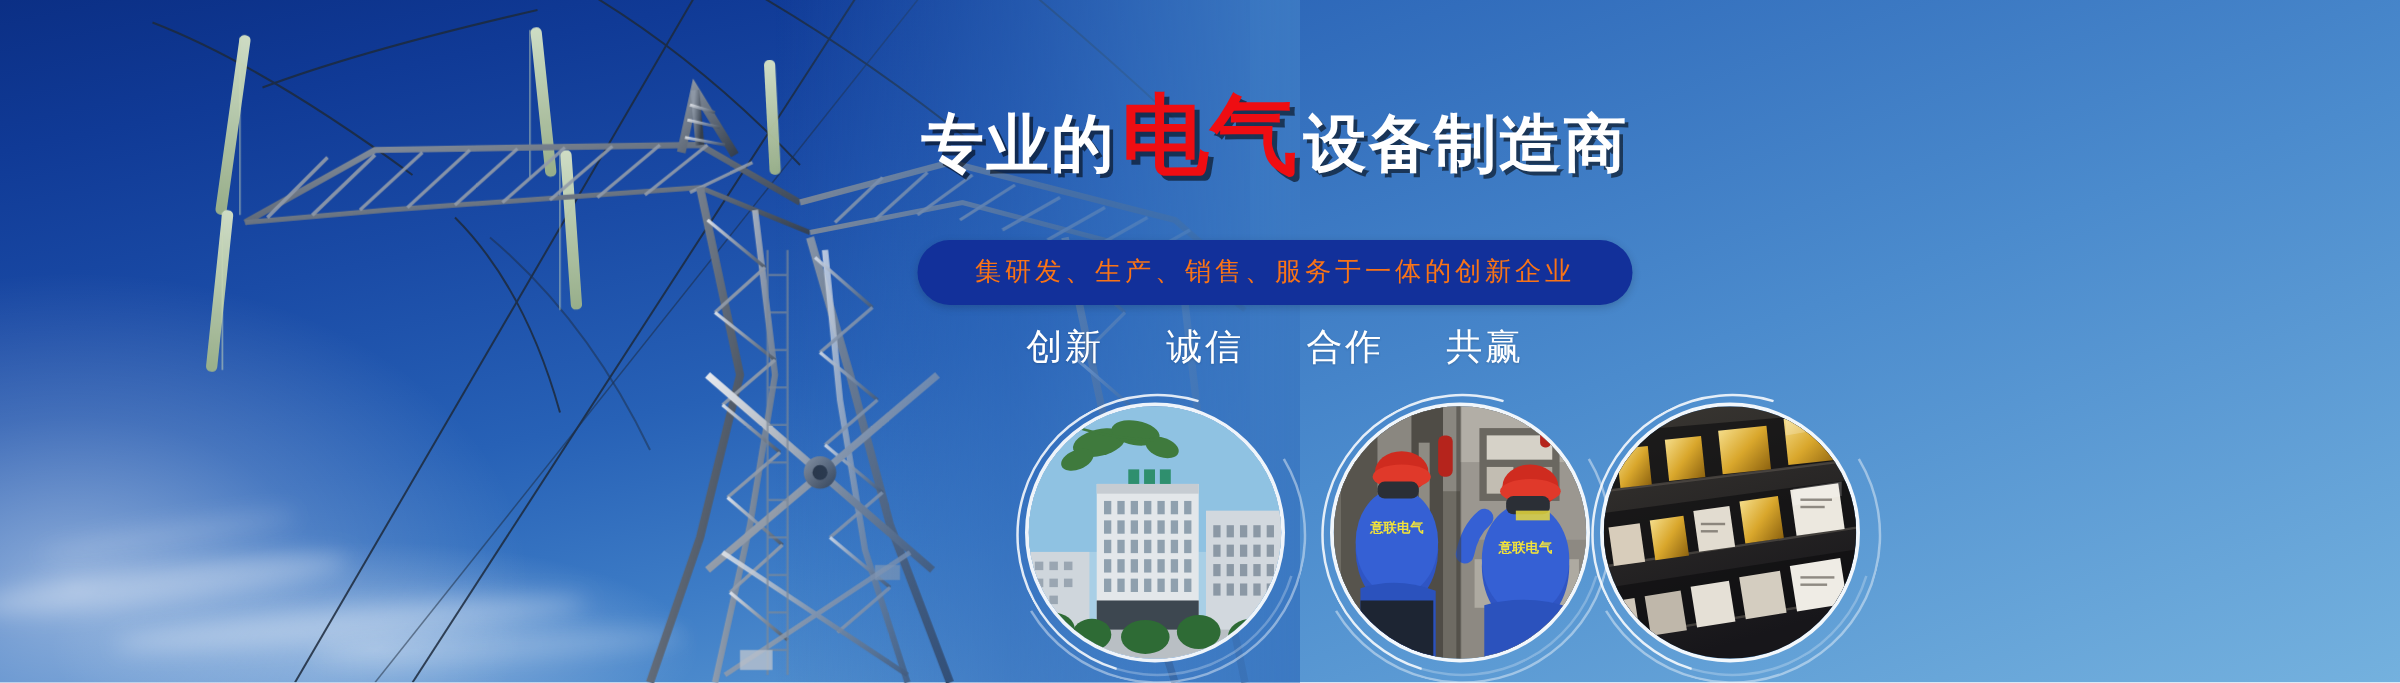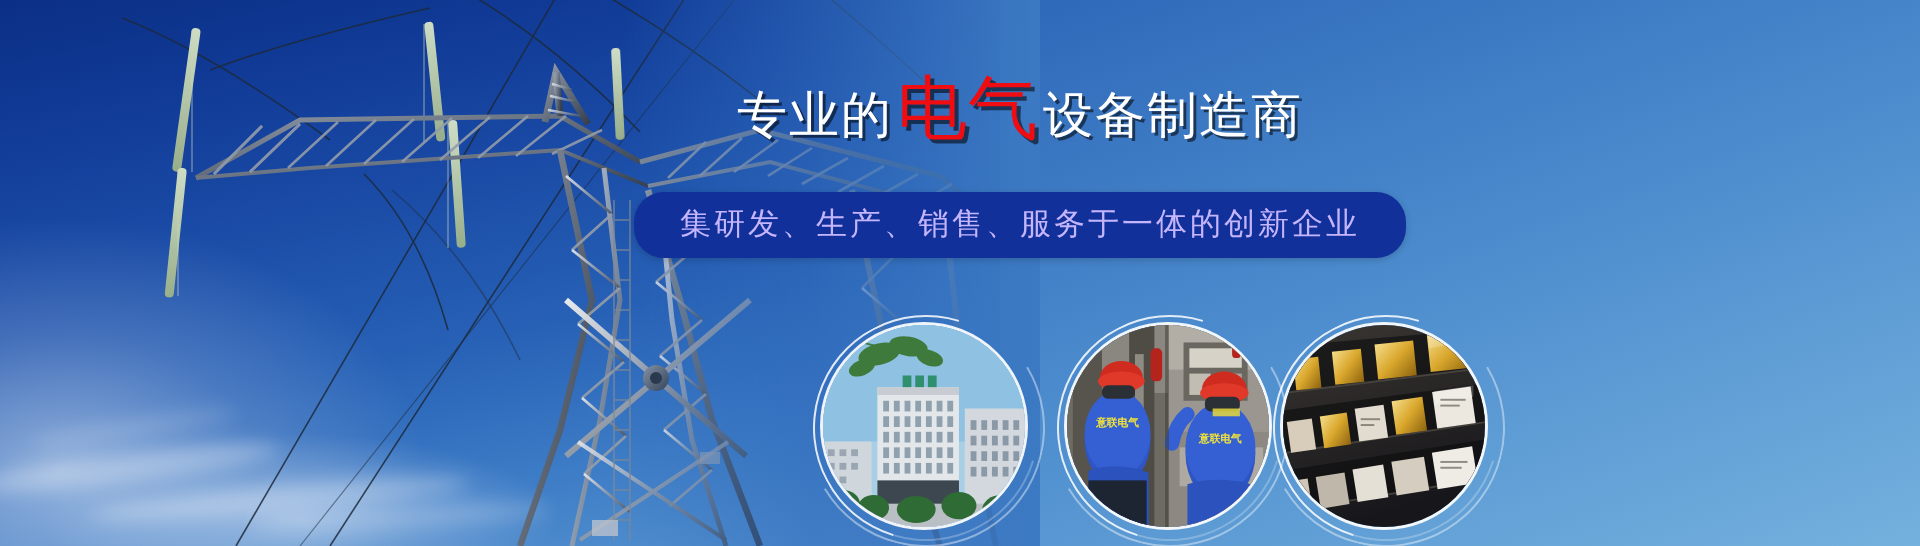--- a/index.html
+++ b/index.html
@@ -34,21 +34,21 @@
   .pylon{position:absolute;left:0;top:0;width:1000px;height:546px;}
   .pylon svg{display:block;}
 
   
   .content{position:absolute;left:0;top:0;width:1920px;height:546px;}
 
   .headline{
     position:absolute;left:1020px;top:73px;
     transform:translateX(-50%);
     white-space:nowrap;
-    font-weight:normal;
+    font-weight:bold;
     letter-spacing:2px;
     line-height:1;
   }
   .hl-w{
     font-size:50px;color:#ffffff;
     text-shadow:3px 3px 0 rgba(0,0,0,.55);
     vertical-align:baseline;
   }
   .hl-r{
     font-size:70px;color:#ef0d12;
@@ -61,21 +61,21 @@
   .pill{
     position:absolute;left:1020px;top:192px;
     transform:translateX(-50%);
     background:#12309a;
     border-radius:30px;
     padding:11px 46px 13px;
     white-space:nowrap;
     box-shadow:0 2px 7px rgba(0,0,0,.18);
   }
   .pill span{
-    font-size:31px;color:#c4b5fd;letter-spacing:3px;font-weight:normal;
+    font-size:21px;color:#f97316;letter-spacing:3px;font-weight:normal;
   }
 
   .values{
     position:absolute;left:1020px;top:258px;
     transform:translateX(-50%);
     white-space:nowrap;
   }
   .values span{
     font-size:29px;color:#ffffff;letter-spacing:2px;
     margin:0 25px;
@@ -313,20 +313,23 @@
   <div class="content">
 
     <div class="headline">
       <span class="hl-w">专业的</span><span class="hl-r">电气</span><span class="hl-w">设备制造商</span>
     </div>
 
     <div class="pill">
       <span>集研发、生产、销售、服务于一体的创新企业</span>
     </div>
 
+    <div class="values">
+      <span>创新</span><span>诚信</span><span>合作</span><span>共赢</span>
+    </div>
 
     <div class="circles">
 
       <div class="circ-wrap c1">
         <div class="ring2"></div>
         <div class="ring"></div>
         <div class="photo">
           <svg viewBox="0 0 208 208" preserveAspectRatio="xMidYMid slice">
             <rect width="208" height="208" fill="#a8cfe6"></rect>
             <rect width="208" height="120" fill="#8fc2e2"></rect>

